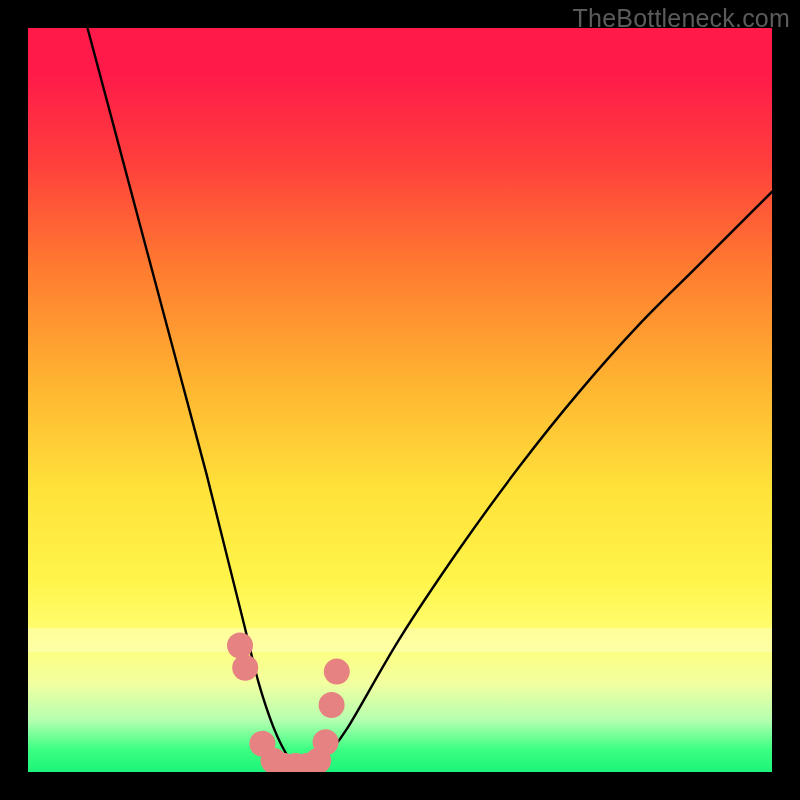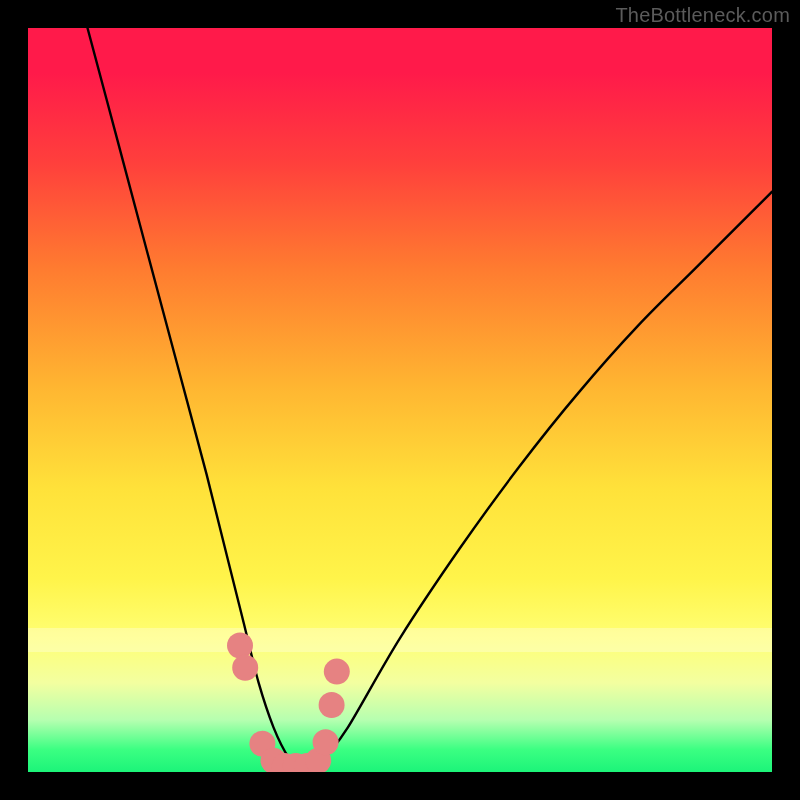--- a/index.html
+++ b/index.html
@@ -39,21 +39,21 @@
       #b6ffb0 93%,
       #3bff82 97%,
       #1cf479 100%
     );
     overflow: hidden;
   }
   .watermark {
     position: absolute;
     top: 4px;
     right: 10px;
-    font-size: 20px;
+    font-size: 25px;
     color: #5b5b5b;
     font-weight: 400;
     letter-spacing: 0.2px;
     z-index: 5;
   }
   svg.curves {
     position: absolute;
     top: 0;
     left: 0;
     width: 744px;

